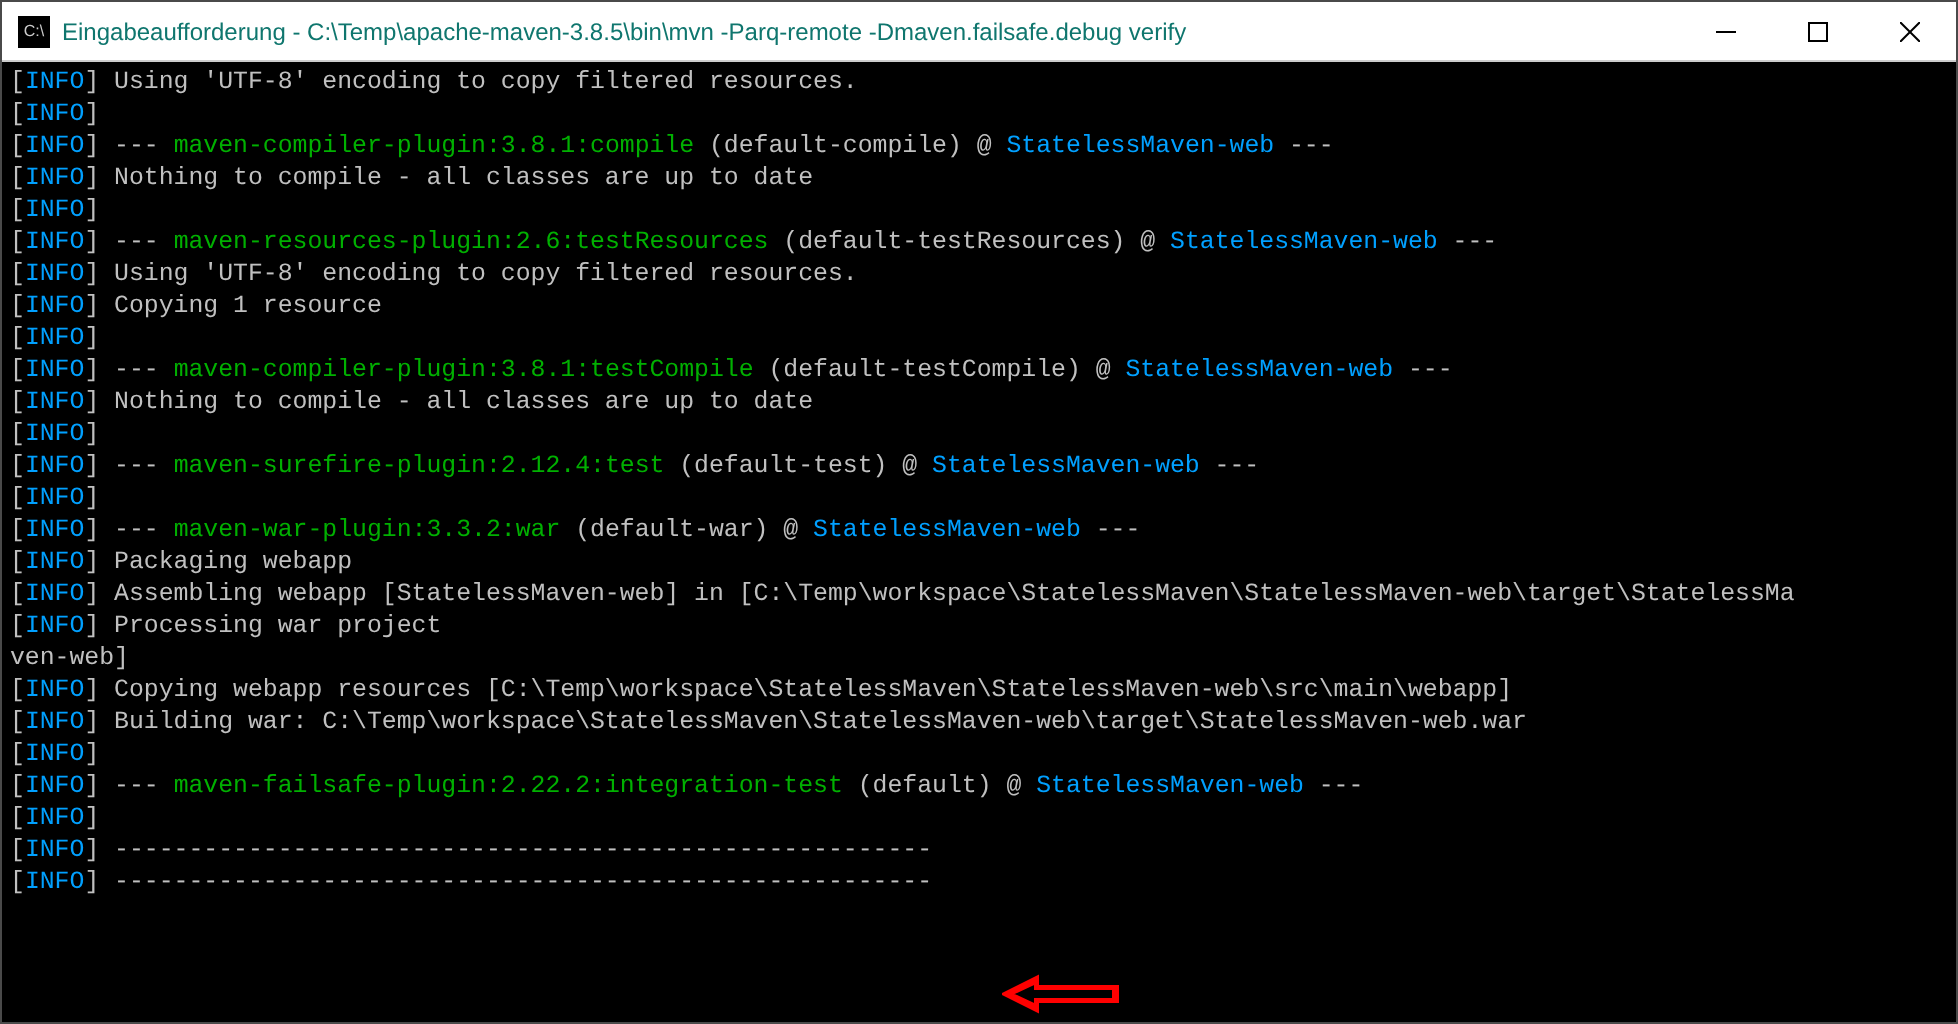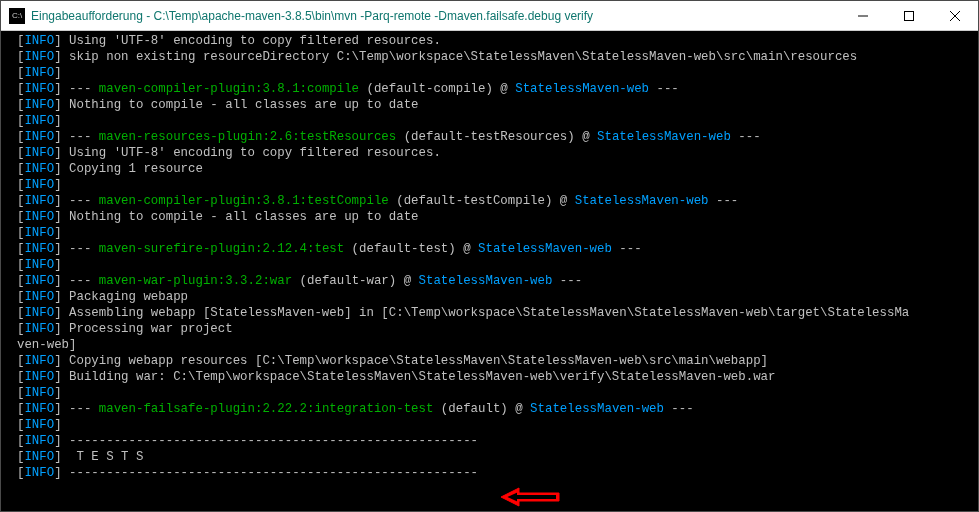--- a/index.html
+++ b/index.html
@@ -58,21 +58,21 @@
     justify-content: center;
     font-family: "Segoe UI", sans-serif;
     font-size: 10px;
     color: #000;
   }
   .win-btn svg { display: block; }
   .terminal {
     flex: 1;
     background: #000;
     color: #c0c0c0;
-    padding: 2px 16px;
+    padding: 2px 4px;
     line-height: 16px;
     font-size: 12.4px;
     overflow: hidden;
     position: relative;
   }
   .line { white-space: pre; }
   .b { color: #c0c0c0; } 
   .info { color: #00a0ff; }
   .plugin { color: #00b000; text-align: right; }
   .proj { color: #00a0ff; }
@@ -105,46 +105,44 @@
         <svg width="10" height="10" viewBox="0 0 10 10">
             <line x1="0" y1="0" x2="10" y2="10" stroke="#000" stroke-width="1"></line>
             <line x1="10" y1="0" x2="0" y2="10" stroke="#000" stroke-width="1"></line>
           </svg>
       </div>
     </div>
   </div>
 
   <div class="terminal">
     <div class="line"><span class="b">[</span><span class="info">INFO</span><span class="b">]</span><span class="txt"> Using 'UTF-8' encoding to copy filtered resources.</span></div>
-    <div class="line"><span class="b">[</span><span class="info">INFO</span><span class="b">]</span><span class="txt"> skip non existing resourceDirectory C:\Temp\workspace\StatelessMaven\StatelessMaven-web\src\main\resources</span></div>
     <div class="line"><span class="b">[</span><span class="info">INFO</span><span class="b">]</span><span class="txt"></span></div>
     <div class="line"><span class="b">[</span><span class="info">INFO</span><span class="b">]</span><span class="txt"> --- </span><span class="plugin">maven-compiler-plugin:3.8.1:compile</span><span class="txt"> (default-compile) @ </span><span class="proj">StatelessMaven-web</span><span class="txt"> ---</span></div>
     <div class="line"><span class="b">[</span><span class="info">INFO</span><span class="b">]</span><span class="txt"> Nothing to compile - all classes are up to date</span></div>
     <div class="line"><span class="b">[</span><span class="info">INFO</span><span class="b">]</span><span class="txt"></span></div>
     <div class="line"><span class="b">[</span><span class="info">INFO</span><span class="b">]</span><span class="txt"> --- </span><span class="plugin">maven-resources-plugin:2.6:testResources</span><span class="txt"> (default-testResources) @ </span><span class="proj">StatelessMaven-web</span><span class="txt"> ---</span></div>
     <div class="line"><span class="b">[</span><span class="info">INFO</span><span class="b">]</span><span class="txt"> Using 'UTF-8' encoding to copy filtered resources.</span></div>
     <div class="line"><span class="b">[</span><span class="info">INFO</span><span class="b">]</span><span class="txt"> Copying 1 resource</span></div>
     <div class="line"><span class="b">[</span><span class="info">INFO</span><span class="b">]</span><span class="txt"></span></div>
     <div class="line"><span class="b">[</span><span class="info">INFO</span><span class="b">]</span><span class="txt"> --- </span><span class="plugin">maven-compiler-plugin:3.8.1:testCompile</span><span class="txt"> (default-testCompile) @ </span><span class="proj">StatelessMaven-web</span><span class="txt"> ---</span></div>
     <div class="line"><span class="b">[</span><span class="info">INFO</span><span class="b">]</span><span class="txt"> Nothing to compile - all classes are up to date</span></div>
     <div class="line"><span class="b">[</span><span class="info">INFO</span><span class="b">]</span><span class="txt"></span></div>
     <div class="line"><span class="b">[</span><span class="info">INFO</span><span class="b">]</span><span class="txt"> --- </span><span class="plugin">maven-surefire-plugin:2.12.4:test</span><span class="txt"> (default-test) @ </span><span class="proj">StatelessMaven-web</span><span class="txt"> ---</span></div>
     <div class="line"><span class="b">[</span><span class="info">INFO</span><span class="b">]</span><span class="txt"></span></div>
     <div class="line"><span class="b">[</span><span class="info">INFO</span><span class="b">]</span><span class="txt"> --- </span><span class="plugin">maven-war-plugin:3.3.2:war</span><span class="txt"> (default-war) @ </span><span class="proj">StatelessMaven-web</span><span class="txt"> ---</span></div>
     <div class="line"><span class="b">[</span><span class="info">INFO</span><span class="b">]</span><span class="txt"> Packaging webapp</span></div>
     <div class="line"><span class="b">[</span><span class="info">INFO</span><span class="b">]</span><span class="txt"> Assembling webapp [StatelessMaven-web] in [C:\Temp\workspace\StatelessMaven\StatelessMaven-web\target\StatelessMa</span></div>
     <div class="line"><span class="b">[</span><span class="info">INFO</span><span class="b">]</span><span class="txt"> Processing war project</span></div>
     <div class="line"><span class="txt">ven-web]</span></div>
     <div class="line"><span class="b">[</span><span class="info">INFO</span><span class="b">]</span><span class="txt"> Copying webapp resources [C:\Temp\workspace\StatelessMaven\StatelessMaven-web\src\main\webapp]</span></div>
-    <div class="line"><span class="b">[</span><span class="info">INFO</span><span class="b">]</span><span class="txt"> Building war: C:\Temp\workspace\StatelessMaven\StatelessMaven-web\verify\StatelessMaven-web.war</span></div>
+    <div class="line"><span class="b">[</span><span class="info">INFO</span><span class="b">]</span><span class="txt"> Building war: C:\Temp\workspace\StatelessMaven\StatelessMaven-web\target\StatelessMaven-web.war</span></div>
     <div class="line"><span class="b">[</span><span class="info">INFO</span><span class="b">]</span><span class="txt"></span></div>
     <div class="line"><span class="b">[</span><span class="info">INFO</span><span class="b">]</span><span class="txt"> --- </span><span class="plugin">maven-failsafe-plugin:2.22.2:integration-test</span><span class="txt"> (default) @ </span><span class="proj">StatelessMaven-web</span><span class="txt"> ---</span></div>
     <div class="line"><span class="b">[</span><span class="info">INFO</span><span class="b">]</span><span class="txt"></span></div>
     <div class="line"><span class="b">[</span><span class="info">INFO</span><span class="b">]</span><span class="txt"> -------------------------------------------------------</span></div>
-    <div class="line"><span class="b">[</span><span class="info">INFO</span><span class="b">]</span><span class="txt">  T E S T S</span></div>
     <div class="line"><span class="b">[</span><span class="info">INFO</span><span class="b">]</span><span class="txt"> -------------------------------------------------------</span></div>
 
     <svg class="arrow" width="60" height="22">
       <polygon points="0,11 18,2 18,7 58,7 58,15 18,15 18,20" fill="#ff0000" stroke="#ff0000"></polygon>
       <polygon points="2,11 18,4 18,8 56,8 56,14 18,14 18,18" fill="none" stroke="#000" stroke-width="0"></polygon>
       <polygon points="3,11 18,4 18,18" fill="#ff0000"></polygon>
       <polygon points="4,11 17,5 17,8 56,8 56,14 17,14 17,17" fill="#000" stroke="#ff0000" stroke-width="2"></polygon>
     </svg>
   </div>
 </div>

